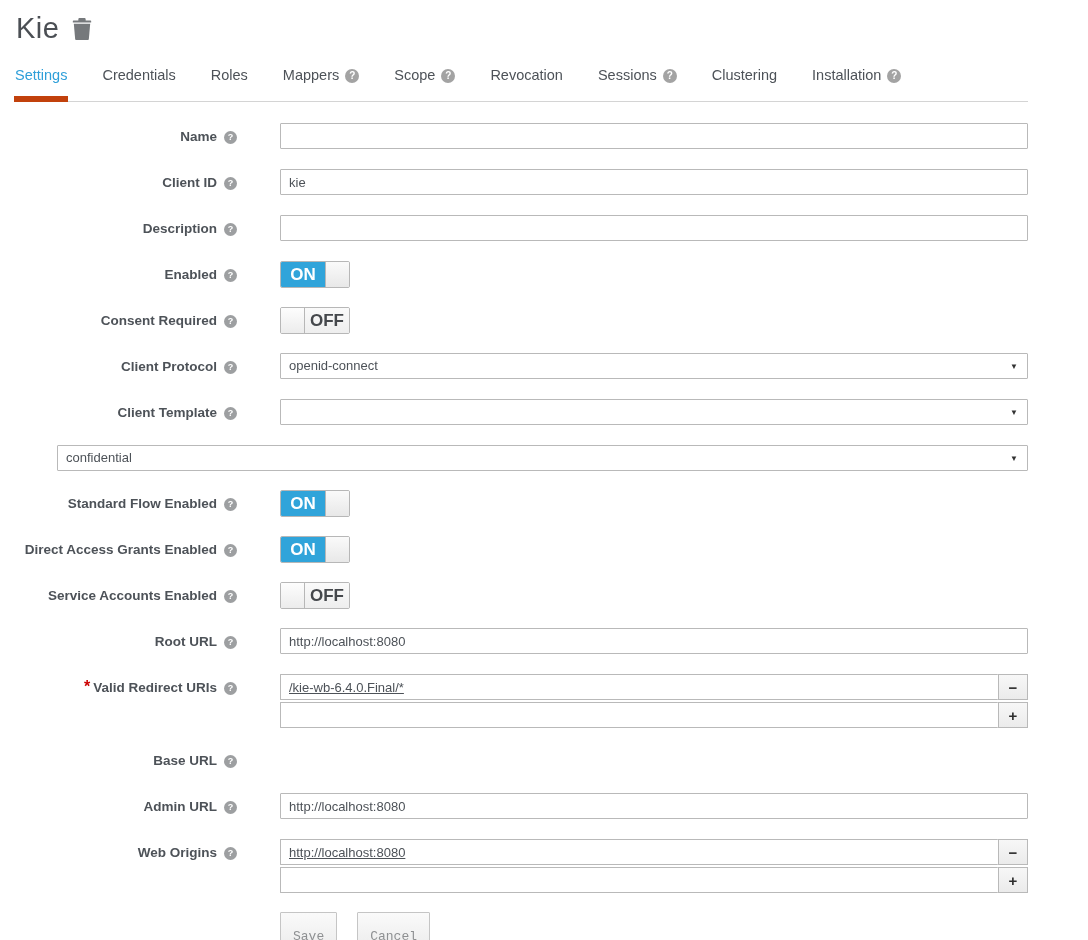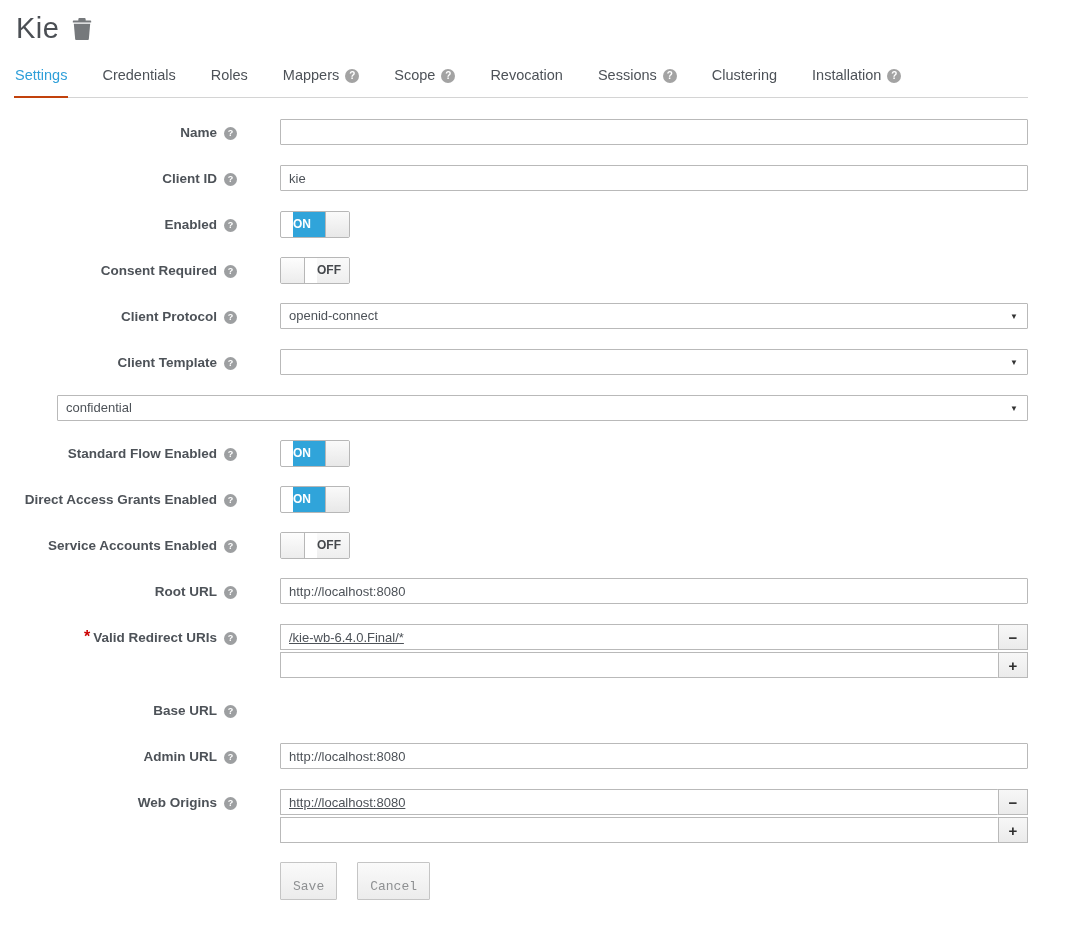--- a/index.html
+++ b/index.html
@@ -16,21 +16,21 @@
   .page-header { display: flex; align-items: center; gap: 13px; margin: 2px 0 16px 2px; }
   .page-title { font-size: 29px; font-weight: 300; color: #4b4f54; letter-spacing: 0.5px; }
   .trash-btn { background: none; border: none; cursor: pointer; padding: 0; line-height: 0; }
 
   
   .tab-bar { list-style: none; display: flex; border-bottom: 1px solid #d4d4d4; margin-bottom: 21px; }
   .tab-bar li {
     font-size: 14.5px; color: #4d5258; padding: 6px 1px 13px 1px;
     margin-right: 33px; margin-bottom: -1px; cursor: pointer; white-space: nowrap;
   }
-  .tab-bar li.active { color: #2e9fd9; border-bottom: 2px solid #c2410c; }
+  .tab-bar li.active { color: #2e9fd9; border-bottom: 6px solid #c2410c; }
   .tab-help {
     display: inline-block; width: 14px; height: 14px; border-radius: 50%;
     background: #a3a3a3; color: #fff; font-size: 10px; font-weight: bold;
     text-align: center; line-height: 14px; margin-left: 6px; vertical-align: 1px;
   }
 
   
   .form-rows { max-width: 1014px; }
   .form-row { display: flex; margin-bottom: 19px; }
   .label-col { flex: 0 0 223px; text-align: right; line-height: 26px; white-space: nowrap; }
@@ -45,21 +45,21 @@
   .control-col { flex: 1; margin-left: 43px; min-width: 0; }
 
   input.text-input {
     width: 100%; height: 26px; border: 1px solid #b9b9b9; border-radius: 1px;
     padding: 0 8px; font-family: "Liberation Sans", sans-serif;
     font-size: 13px; color: #4d5258; background: #fff; outline: none;
   }
 
   
   .toggle { display: flex; width: 70px; height: 27px; border: 1px solid #b7b7b7; border-radius: 2px; cursor: pointer; overflow: hidden; }
-  .toggle .t-text { flex: 1; font-size: 12px; font-weight: bold; line-height: 25px; margin-left: 12px; }
+  .toggle .t-text { flex: 1; font-size: 17px; font-weight: bold; text-align: center; line-height: 25px; }
   .toggle .t-handle { flex: 0 0 24px; background: linear-gradient(to bottom, #fafafa, #e8e8e8); }
   .toggle.on .t-text { background: #30a4da; color: #fff; }
   .toggle.on .t-handle { border-left: 1px solid #b7b7b7; }
   .toggle.off .t-text { background: linear-gradient(to bottom, #fafafa, #eeeeee); color: #45484c; }
   .toggle.off .t-handle { border-right: 1px solid #b7b7b7; background: linear-gradient(to bottom, #fdfdfd, #ececec); }
 
   
   .select {
     position: relative; width: 100%; height: 26px; border: 1px solid #b9b9b9; border-radius: 1px;
     background: #fff; font-size: 13px; color: #4d5258; line-height: 24px;
@@ -129,20 +129,28 @@
 
     <div class="form-row">
       <div class="label-col">
         <label>Client ID</label><span class="help-icon">?</span>
       </div>
       <div class="control-col">
         <input class="text-input" value="kie" style="">
       </div>
     </div>
 
+    <div class="form-row">
+      <div class="label-col">
+        <label>Description</label><span class="help-icon">?</span>
+      </div>
+      <div class="control-col">
+        <input class="text-input" value="" style="">
+      </div>
+    </div>
 
     <div class="form-row">
       <div class="label-col">
         <label>Enabled</label><span class="help-icon">?</span>
       </div>
       <div class="control-col">
         <div class="toggle on">
           <span class="t-text">ON</span>
             <span class="t-handle"></span>
         </div>

